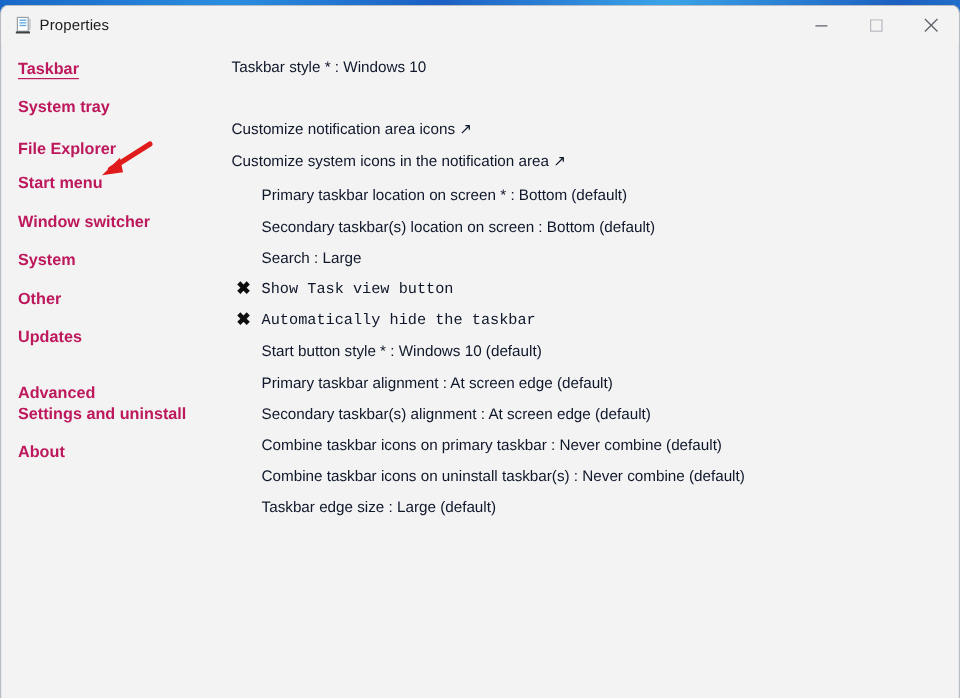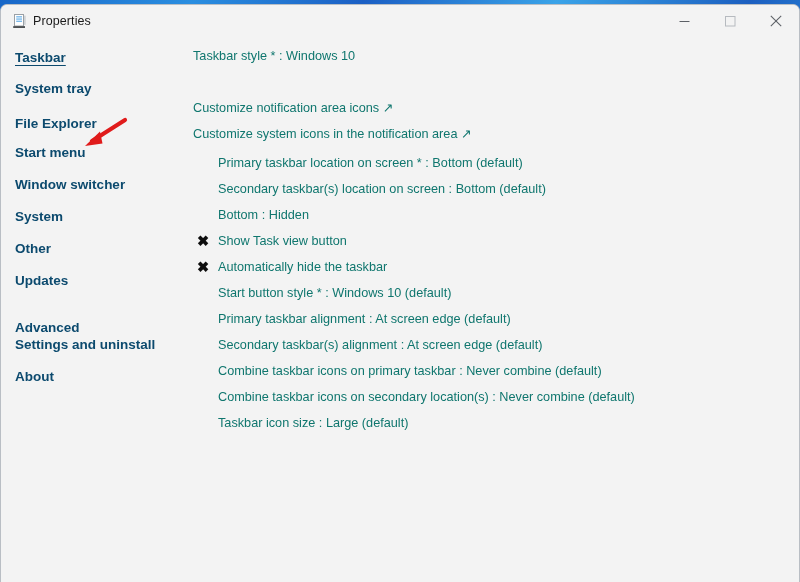--- a/index.html
+++ b/index.html
@@ -97,21 +97,21 @@
     position: absolute;
     left: 0;
     top: 0;
     width: 190px;
     height: 546px;
   }
   .nav-item {
     position: absolute;
     left: 14px;
     font-size: 13.5px;
-    color: #0c4a6e;
+    color: #be185d;
     font-weight: bold;
     white-space: nowrap;
     cursor: default;
     line-height: 1;
   }
   .nav-item.selected {
     text-decoration: underline;
     text-underline-offset: 3px;
   }
 
@@ -146,27 +146,27 @@
     left: 4px;
     width: 16px;
     text-align: center;
     font-size: 14.5px;
     font-weight: bold;
     color: #0d0d0d;
     line-height: 1;
   }
   .opt-label {
     font-size: 12.7px;
-    color: #0f766e;
+    color: #0f172a;
     line-height: 1;
     cursor: default;
   }
   .opt-row.indent .opt-label { margin-left: 27px; }
   .opt-row.flush  .opt-label { margin-left: 2px; }
-  .opt-row.marked .opt-label { margin-left: 27px; }
+  .opt-row.marked .opt-label { margin-left: 27px; font-family: Liberation Mono, monospace; }
 </style>
 </head>
 <body>
 
 <div id="desktop"></div>
 
 <div id="window">
 
   <div id="titlebar">
     <div id="title-left">
@@ -234,21 +234,21 @@
       <div class="opt-row flush" style="top:88px">
         <span class="opt-label">Customize system icons in the notification area ↗</span>
       </div>
       <div class="opt-row indent" style="top:117px">
         <span class="opt-label">Primary taskbar location on screen * : Bottom (default)</span>
       </div>
       <div class="opt-row indent" style="top:143px">
         <span class="opt-label">Secondary taskbar(s) location on screen : Bottom (default)</span>
       </div>
       <div class="opt-row indent" style="top:169px">
-        <span class="opt-label">Bottom : Hidden</span>
+        <span class="opt-label">Search : Large</span>
       </div>
       <div class="opt-row marked" style="top:195px">
         <span class="mark">✖</span>
         <span class="opt-label">Show Task view button</span>
       </div>
       <div class="opt-row marked" style="top:221px">
         <span class="mark">✖</span>
         <span class="opt-label">Automatically hide the taskbar</span>
       </div>
       <div class="opt-row indent" style="top:247px">
@@ -257,21 +257,21 @@
       <div class="opt-row indent" style="top:273px">
         <span class="opt-label">Primary taskbar alignment : At screen edge (default)</span>
       </div>
       <div class="opt-row indent" style="top:299px">
         <span class="opt-label">Secondary taskbar(s) alignment : At screen edge (default)</span>
       </div>
       <div class="opt-row indent" style="top:325px">
         <span class="opt-label">Combine taskbar icons on primary taskbar : Never combine (default)</span>
       </div>
       <div class="opt-row indent" style="top:351px">
-        <span class="opt-label">Combine taskbar icons on secondary location(s) : Never combine (default)</span>
+        <span class="opt-label">Combine taskbar icons on uninstall taskbar(s) : Never combine (default)</span>
       </div>
       <div class="opt-row indent" style="top:377px">
-        <span class="opt-label">Taskbar icon size : Large (default)</span>
+        <span class="opt-label">Taskbar edge size : Large (default)</span>
       </div>
     </section>
 
   </div>
 </div>
 
 </body></html>

